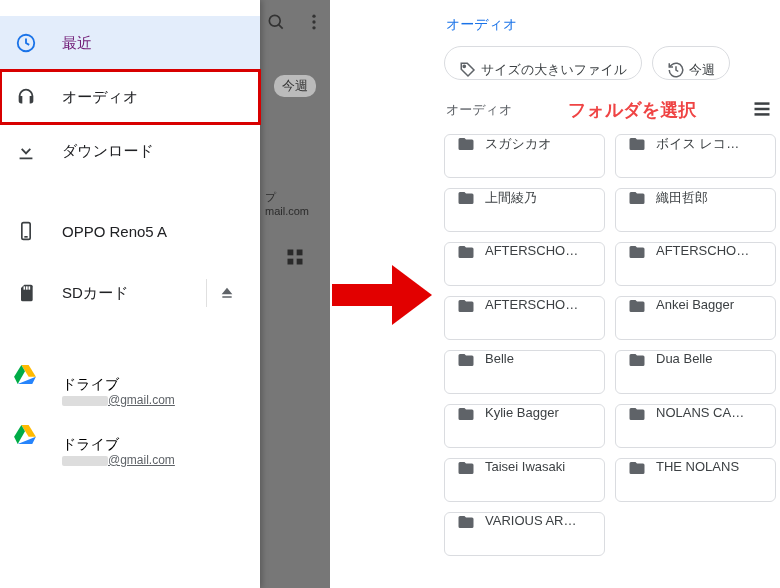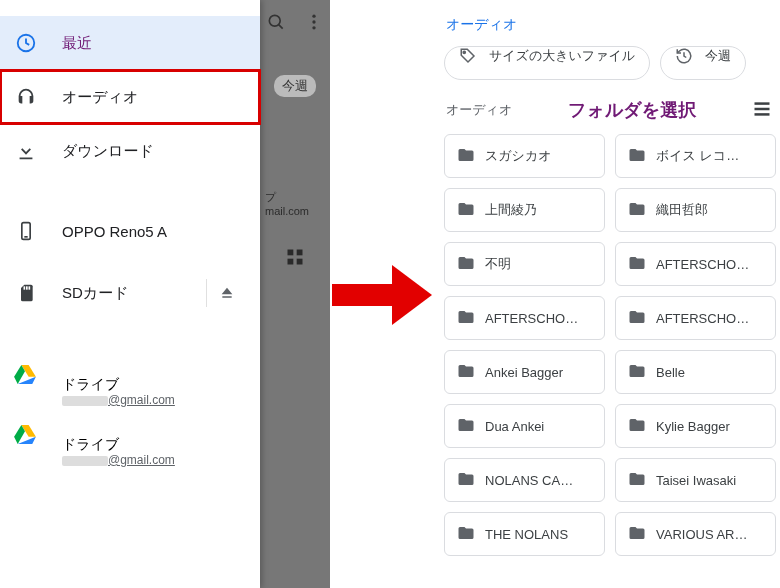--- a/index.html
+++ b/index.html
@@ -133,35 +133,35 @@
     left:440px; top:0;
     width:340px; height:588px;
     padding:16px 0 0 0;
   }
   .breadcrumb{
     color:#1a73e8;font-size:14px;padding:0 6px 12px 6px;
   }
   .chips-row{display:flex;gap:10px;padding:0 4px 18px 4px;}
   .chip{
     border:1px solid #dadce0;border-radius:18px;
-    height:34px;display:flex;align-items:flex-start;gap:12px;
+    height:34px;display:flex;align-items:flex-end;gap:4px;
     padding:0 14px;font-size:13px;color:#3c4043;cursor:pointer;
   }
   .chip .ci{width:18px;height:18px;display:flex;align-items:center;justify-content:center;color:#5f6368;}
   .section-row{display:flex;align-items:center;justify-content:space-between;padding:0 6px 6px 6px;}
   .section-row .sec-label{font-size:13px;color:#5f6368;}
-  .section-row .callout{color:#701a75;font-weight:700;font-size:18px;}
+  .section-row .callout{color:#ef4444;font-weight:700;font-size:18px;}
   .view-toggle{width:22px;height:22px;color:#3c4043;cursor:pointer;}
   .grid{
     display:grid;grid-template-columns:1fr 1fr;gap:10px;
     padding:6px 4px 0 4px;
   }
   .folder-card{
     border:1px solid #dadce0;border-radius:6px;
-    height:44px;display:flex;align-items:center;gap:10px;
+    height:44px;display:flex;gap:10px;
     padding:0 12px;font-size:13px;color:#3c4043;
     overflow:hidden;white-space:nowrap;text-overflow:ellipsis;
     cursor:pointer;
   }
   .folder-card .fi{color:#5f6368;flex:0 0 18px;}
   .folder-card .fname{overflow:hidden;text-overflow:ellipsis;}
 </style>
 </head>
 <body>
 
@@ -345,26 +345,20 @@
         <div class="folder-card">
           <span class="fi"><svg width="18" height="18" viewBox="0 0 24 24" fill="#5f6368">
               <path d="M10 4H4a2 2 0 0 0-2 2v12a2 2 0 0 0 2 2h16a2 2 0 0 0 2-2V8a2 2 0 0 0-2-2h-8l-2-2z"></path>
             </svg></span>
           <span class="fname">織田哲郎</span>
         </div>
         <div class="folder-card">
           <span class="fi"><svg width="18" height="18" viewBox="0 0 24 24" fill="#5f6368">
               <path d="M10 4H4a2 2 0 0 0-2 2v12a2 2 0 0 0 2 2h16a2 2 0 0 0 2-2V8a2 2 0 0 0-2-2h-8l-2-2z"></path>
             </svg></span>
-          <span class="fname">不明</span>
-        </div>
-        <div class="folder-card">
-          <span class="fi"><svg width="18" height="18" viewBox="0 0 24 24" fill="#5f6368">
-              <path d="M10 4H4a2 2 0 0 0-2 2v12a2 2 0 0 0 2 2h16a2 2 0 0 0 2-2V8a2 2 0 0 0-2-2h-8l-2-2z"></path>
-            </svg></span>
           <span class="fname">AFTERSCHO…</span>
         </div>
         <div class="folder-card">
           <span class="fi"><svg width="18" height="18" viewBox="0 0 24 24" fill="#5f6368">
               <path d="M10 4H4a2 2 0 0 0-2 2v12a2 2 0 0 0 2 2h16a2 2 0 0 0 2-2V8a2 2 0 0 0-2-2h-8l-2-2z"></path>
             </svg></span>
           <span class="fname">AFTERSCHO…</span>
         </div>
         <div class="folder-card">
           <span class="fi"><svg width="18" height="18" viewBox="0 0 24 24" fill="#5f6368">
@@ -381,21 +375,21 @@
         <div class="folder-card">
           <span class="fi"><svg width="18" height="18" viewBox="0 0 24 24" fill="#5f6368">
               <path d="M10 4H4a2 2 0 0 0-2 2v12a2 2 0 0 0 2 2h16a2 2 0 0 0 2-2V8a2 2 0 0 0-2-2h-8l-2-2z"></path>
             </svg></span>
           <span class="fname">Belle</span>
         </div>
         <div class="folder-card">
           <span class="fi"><svg width="18" height="18" viewBox="0 0 24 24" fill="#5f6368">
               <path d="M10 4H4a2 2 0 0 0-2 2v12a2 2 0 0 0 2 2h16a2 2 0 0 0 2-2V8a2 2 0 0 0-2-2h-8l-2-2z"></path>
             </svg></span>
-          <span class="fname">Dua Ankei</span>
+          <span class="fname">Dua Belle</span>
         </div>
         <div class="folder-card">
           <span class="fi"><svg width="18" height="18" viewBox="0 0 24 24" fill="#5f6368">
               <path d="M10 4H4a2 2 0 0 0-2 2v12a2 2 0 0 0 2 2h16a2 2 0 0 0 2-2V8a2 2 0 0 0-2-2h-8l-2-2z"></path>
             </svg></span>
           <span class="fname">Kylie Bagger</span>
         </div>
         <div class="folder-card">
           <span class="fi"><svg width="18" height="18" viewBox="0 0 24 24" fill="#5f6368">
               <path d="M10 4H4a2 2 0 0 0-2 2v12a2 2 0 0 0 2 2h16a2 2 0 0 0 2-2V8a2 2 0 0 0-2-2h-8l-2-2z"></path>

